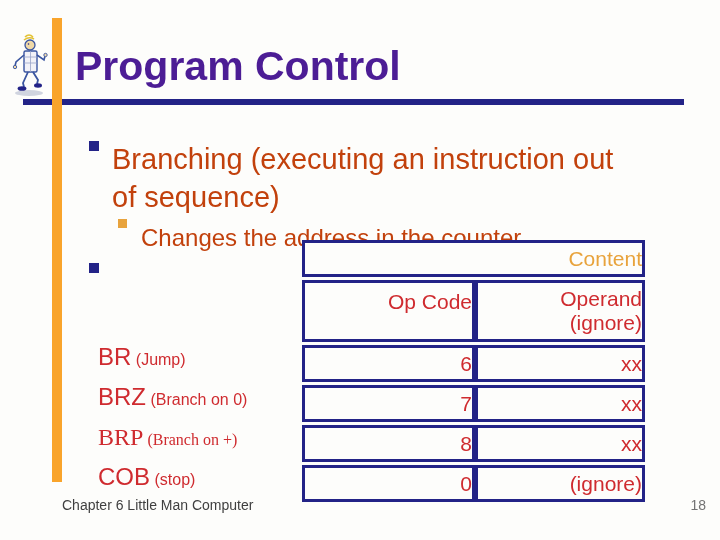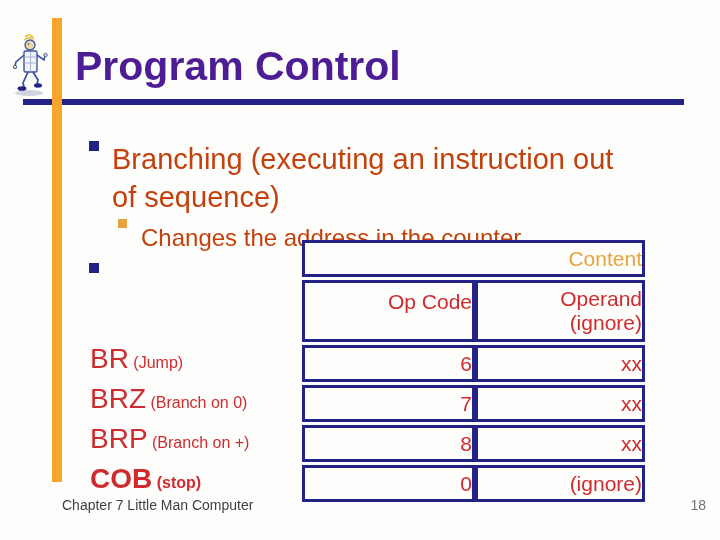--- a/index.html
+++ b/index.html
@@ -42,26 +42,26 @@
     border:3px solid #232387;background:#FDFDFB;
     text-align:right;vertical-align:middle;
     padding:0;font-size:21px;line-height:24px;color:#CF2B2F;
   }
   .content-table .r1 td{height:31px;color:#E8A33C;}
   .content-table .r2 td{height:49px;margin-top:36px;}
   .content-table .r2 td.opcode{vertical-align:top;padding-top:7px;}
   .content-table .data td{height:31px;}
   
   .mnemonic{position:absolute;left:90px;color:#CF2B2F;white-space:nowrap;line-height:1;}
-  .mnemonic .code{font-size:28px;}
+  .mnemonic .code{font-size:24px;margin-left:8px;}
   .mnemonic .desc{font-size:16px;}
   .mn1{top:345px;}
   .mn2{top:385px;}
-  .mn3{top:425px;}
-  .mn4{top:465px;font-weight:bold;}
+  .mn3{top:425px;font-family:Liberation Serif, serif;}
+  .mn4{top:465px;}
   
   .footer-left{position:absolute;left:62px;top:497px;font-size:14px;color:#3F3F3F;}
   .footer-page{position:absolute;left:680px;top:497px;width:26px;text-align:right;font-size:14px;color:#737373;}
 </style>
 </head>
 <body>
 
 <div class="slide">
 
   <div class="title-rule"></div>
@@ -141,16 +141,16 @@
   </div>
   <div class="mnemonic mn3">
     <span class="code">BRP</span>
     <span class="desc">(Branch on +)</span>
   </div>
   <div class="mnemonic mn4">
     <span class="code">COB</span>
     <span class="desc">(stop)</span>
   </div>
 
-  <div class="footer-left">Chapter 7 Little Man Computer</div>
+  <div class="footer-left">Chapter 6 Little Man Computer</div>
   <div class="footer-page">18</div>
 
 </div>
 
 </body></html>

